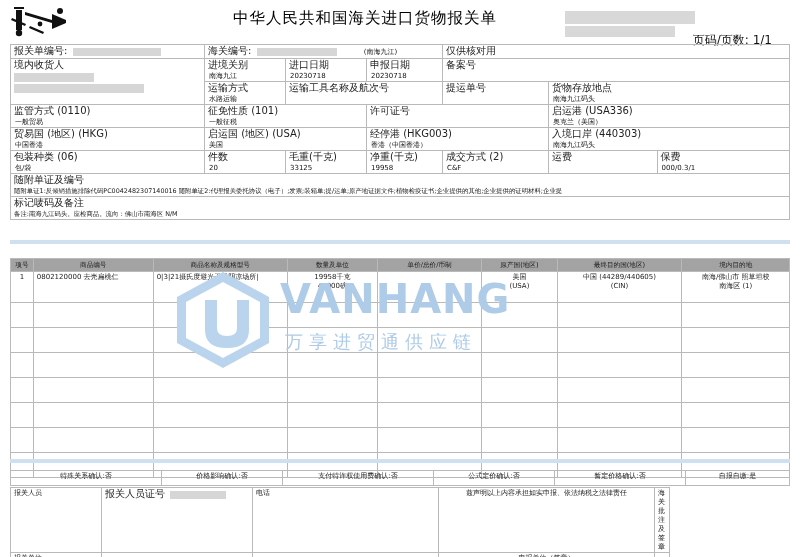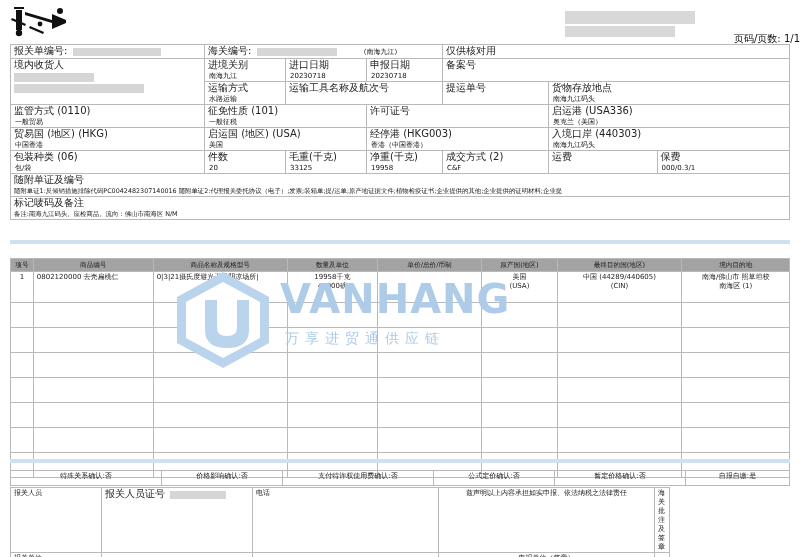--- a/index.html
+++ b/index.html
@@ -45,30 +45,30 @@
   
   #grid-goods{left:10px;top:258px;width:780px;}
   #grid-goods th{background:#a3a3a3;font-weight:normal;font-size:6.6px;height:12px;text-align:center;vertical-align:middle;}
   #grid-goods td{height:11px;}
   .goods-row td{height:11px;}
 
   
   .wm{position:absolute;left:175px;top:262px;width:470px;height:115px;pointer-events:none;}
   .wm-hex{position:absolute;left:0;top:8px;width:96px;height:100px;}
   .wm-text{position:absolute;left:105px;top:14px;font-size:40px;letter-spacing:1px;color:#aecbe8;font-weight:bold;font-family:"DejaVu Sans","Liberation Sans",sans-serif;}
-  .wm-sub{position:absolute;left:110px;top:68px;font-size:14px;letter-spacing:6px;color:#aecbe8;text-align:right;}
+  .wm-sub{position:absolute;left:110px;top:68px;font-size:18px;letter-spacing:6px;color:#aecbe8;text-align:right;}
 
   
   #grid-foot{left:10px;top:470px;width:780px;}
   #grid-foot td{height:14px;}
   #grid-sign{left:10px;top:487px;width:660px;}
   #grid-sign td{height:21px;}
 
   .small{font-size:6.4px;}
-  .page-no{position:absolute;right:0;top:32px;font-size:10px;color:#111;}
+  .page-no{position:absolute;right:28px;top:32px;font-size:12px;color:#111;}
 
   .redbox{display:inline-block;height:8px;background:#d6d6d6;vertical-align:middle;}
 </style>
 </head>
 <body>
 
 <div class="sheet">
 
   <div class="hdr">
     <svg class="logo" viewBox="0 0 62 34">
@@ -77,20 +77,21 @@
         <path d="M6 6 L12 6 L12 26 L6 26 Z"></path>
         <circle cx="9" cy="29" r="3.2"></circle>
         <path d="M15 8 L42 16 L42 19 L15 11 Z"></path>
         <path d="M42 10 L56 16 L56 19 L42 25 Z"></path>
         <circle cx="50" cy="7" r="3"></circle>
         <path d="M20 22 L34 28 L33 30 L19 24 Z"></path>
         <path d="M2 14 L16 20 L15 22 L1 16 Z"></path>
         <circle cx="30" cy="20" r="2.4"></circle>
       </g>
     </svg>
+    <div class="doc-title">中华人民共和国海关进口货物报关单</div>
     <div class="r-title"></div>
     <div class="r-title2"></div>
     <div class="page-no">页码/页数: 1/1</div>
   </div>
 
   <table class="tbl" id="grid-top">
 
     <tbody>
         <tr>
       <td colspan="2" style="width:200px;">

